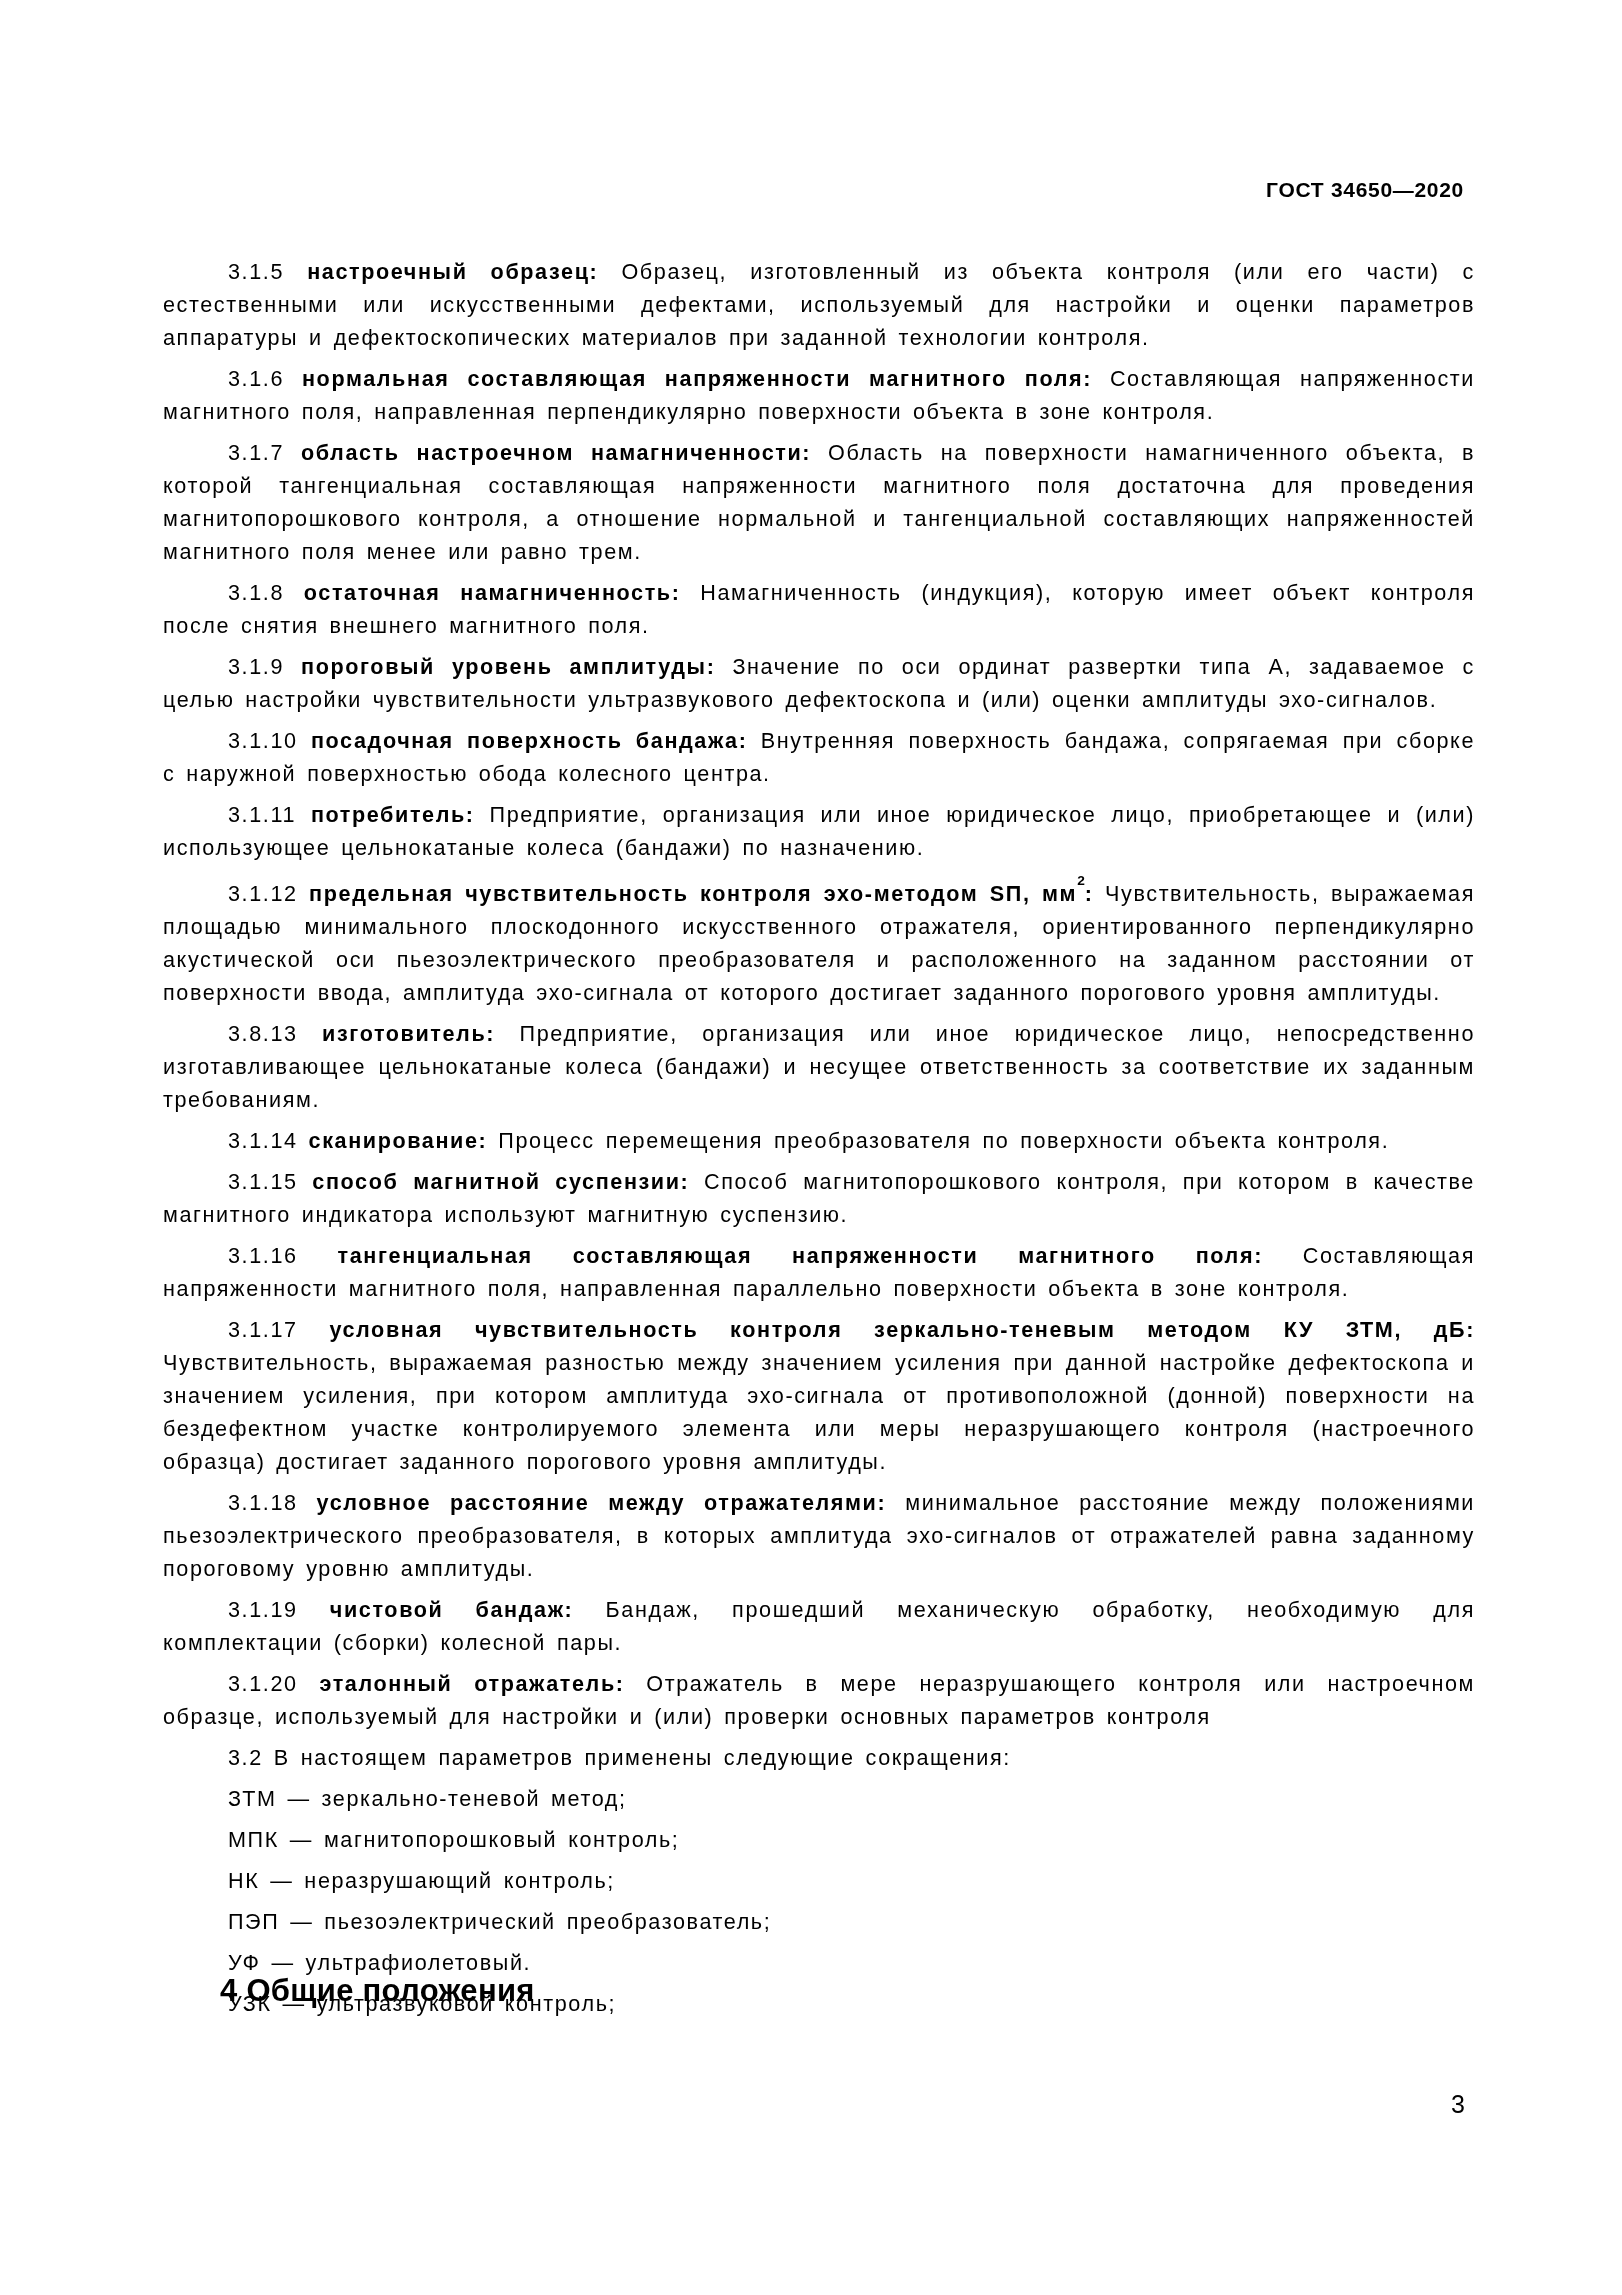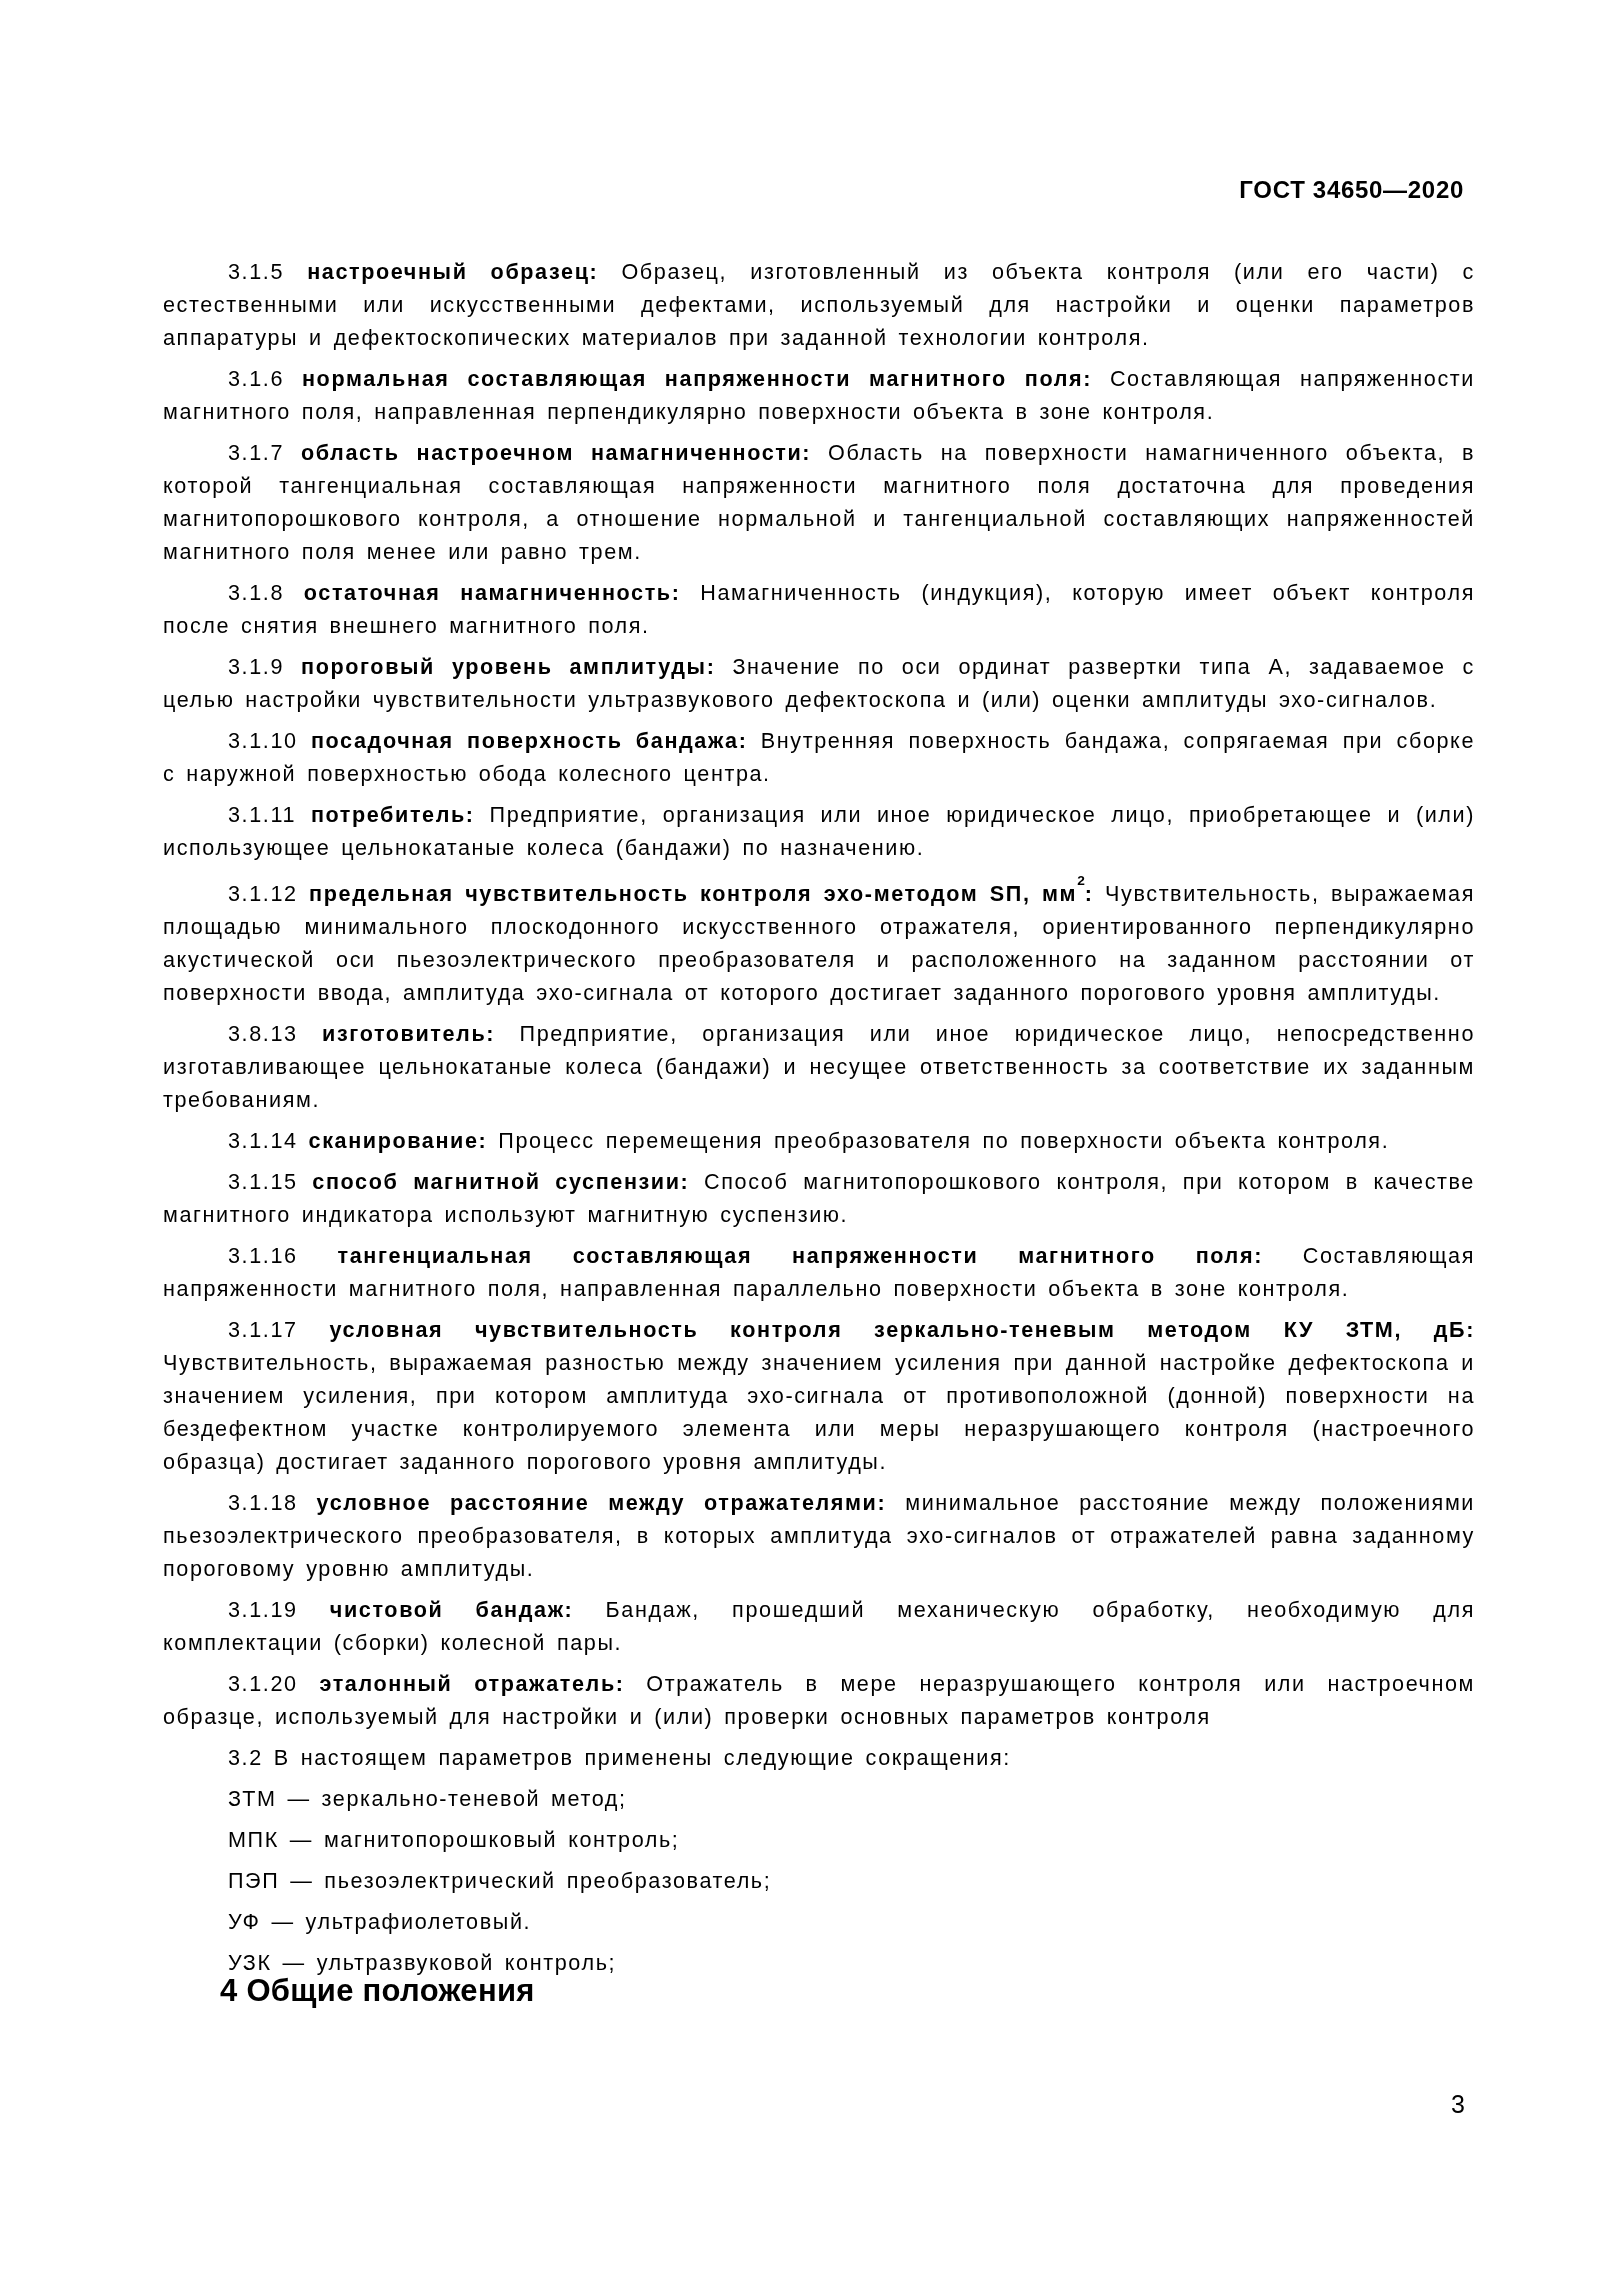--- a/index.html
+++ b/index.html
@@ -11,21 +11,21 @@
     color: #000000;
     font-family: "Liberation Sans", sans-serif;
     overflow: hidden;
   }
   .doc-header {
     position: absolute;
     top: 175px;
     left: 155px;
     width: 1309px;
     text-align: right;
-    font-size: 24px;
+    font-size: 21px;
     font-weight: bold;
     line-height: 30px;
     letter-spacing: 0.7px;
     white-space: nowrap;
   }
   .bodytext {
     font-size: 21.6px;
     line-height: 33px;
     text-align: justify;
     letter-spacing: 1.6px;
@@ -113,20 +113,21 @@
     <p><span>3.1.18</span> <span class="term-name">условное расстояние между отражателями:</span> <span>минимальное расстояние между положениями пьезоэлектрического преобразователя, в которых амплитуда эхо-сигналов от отражателей равна заданному пороговому уровню амплитуды.</span></p>
 
     <p><span>3.1.19</span> <span class="term-name">чистовой бандаж:</span> <span>Бандаж, прошедший механическую обработку, необходимую для комплектации (сборки) колесной пары.</span></p>
 
     <p><span>3.1.20</span> <span class="term-name">эталонный отражатель:</span> <span>Отражатель в мере неразрушающего контроля или настроечном образце, используемый для настройки и (или) проверки основных параметров контроля</span></p>
 
     <p><span>3.2</span> <span>В настоящем параметров применены следующие сокращения:</span></p>
 
     <p>ЗТМ — зеркально-теневой метод;</p>
     <p>МПК — магнитопорошковый контроль;</p>
+    <p>НК — неразрушающий контроль;</p>
     <p>ПЭП — пьезоэлектрический преобразователь;</p>
     <p>УФ — ультрафиолетовый.</p>
     <p>УЗК — ультразвуковой контроль;</p>
 
   </div>
 
   <div class="section4">
     <p class="section-heading">4 Общие положения</p>
   </div>
 

